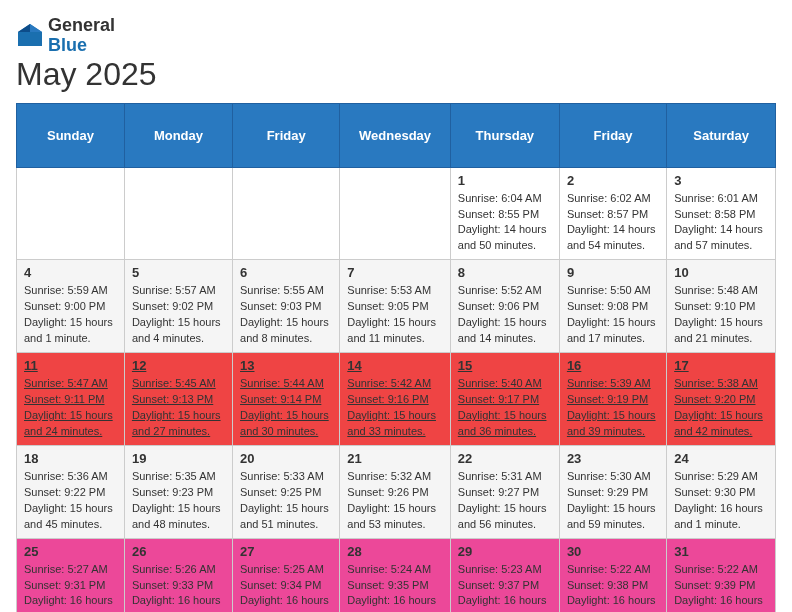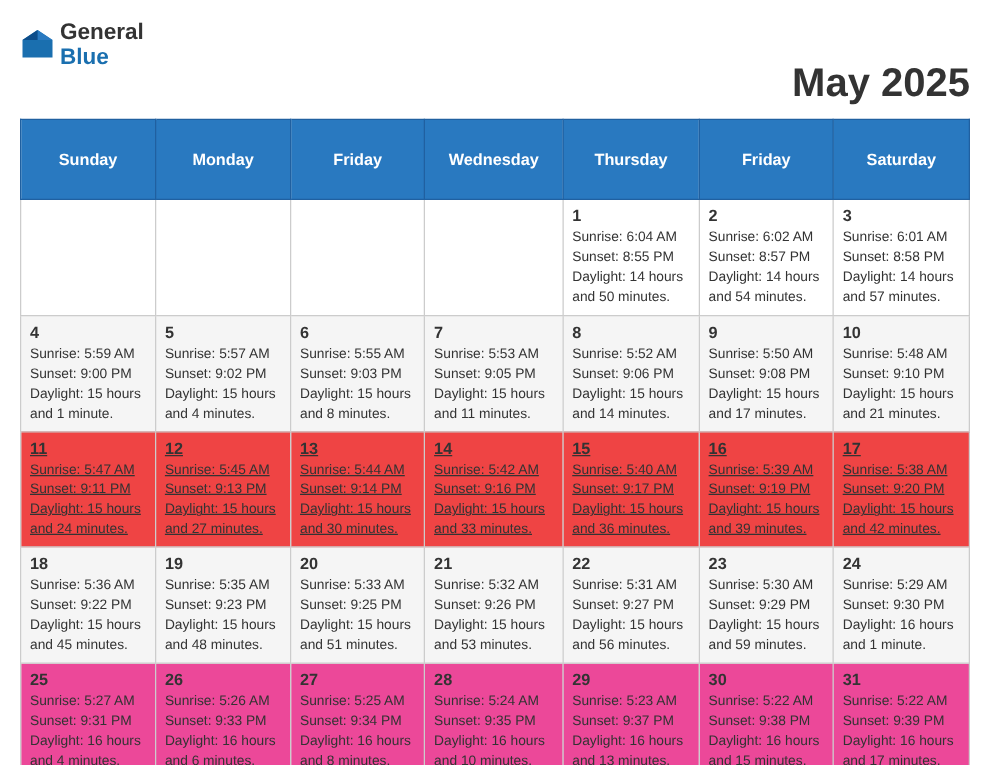--- a/index.html
+++ b/index.html
@@ -8,20 +8,21 @@
       background: #fff;
       width: 792px;
       min-height: 612px;
       padding: 16px;
     }
     .header {
       display: flex;
       justify-content: space-between;
       align-items: flex-start;
       margin-bottom: 10px;
+      flex-direction: column;
     }
     .logo {
       display: flex;
       align-items: center;
     }
     .logo-text {
       display: flex;
       flex-direction: column;
       line-height: 1.1;
     }
@@ -38,23 +39,22 @@
     .logo-icon {
       width: 28px;
       height: 28px;
       margin-right: 4px;
     }
     .title-block {
       text-align: right;
     }
     .month-title {
       font-size: 32px;
-      font-weight: bold;
-      color: #333;
-      margin-top: 32px;
+      font-weight: normal;
+      color: #333;
     }
     .location-title {
       font-size: 15px;
       color: #333;
     }
     .calendar {
       width: 100%;
       border-collapse: collapse;
       border: 1px solid #ccc;
     }

